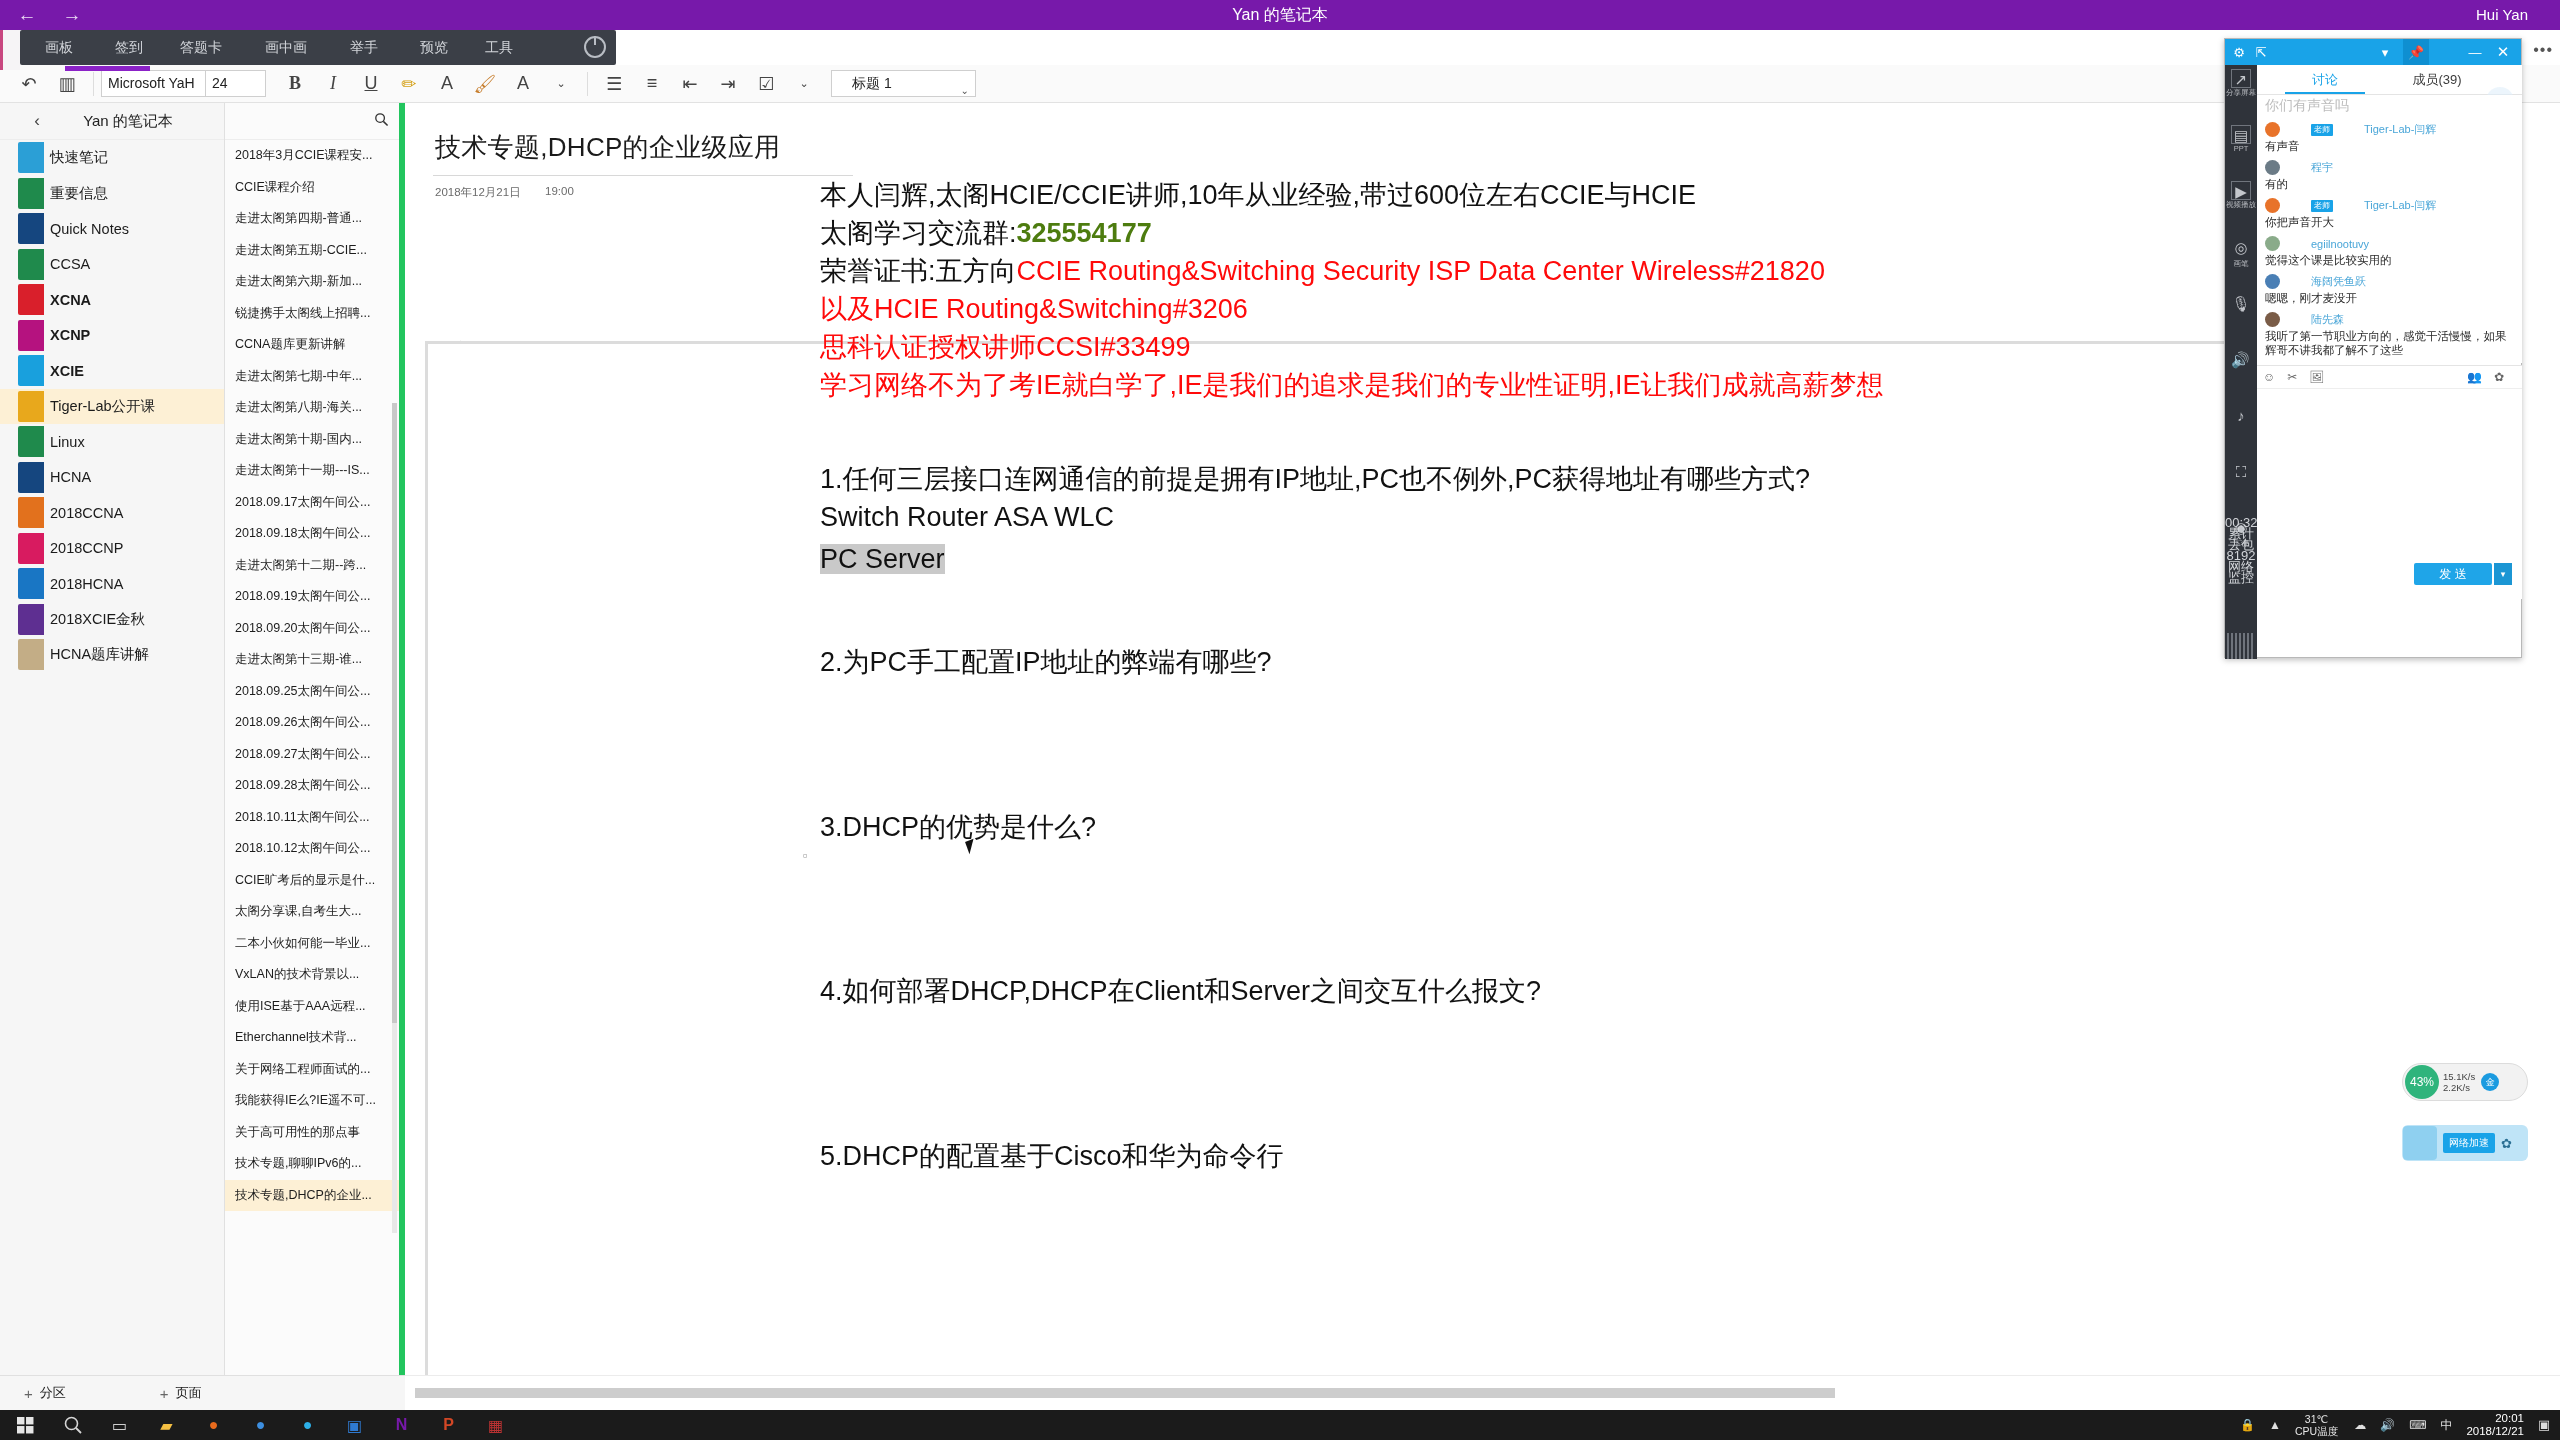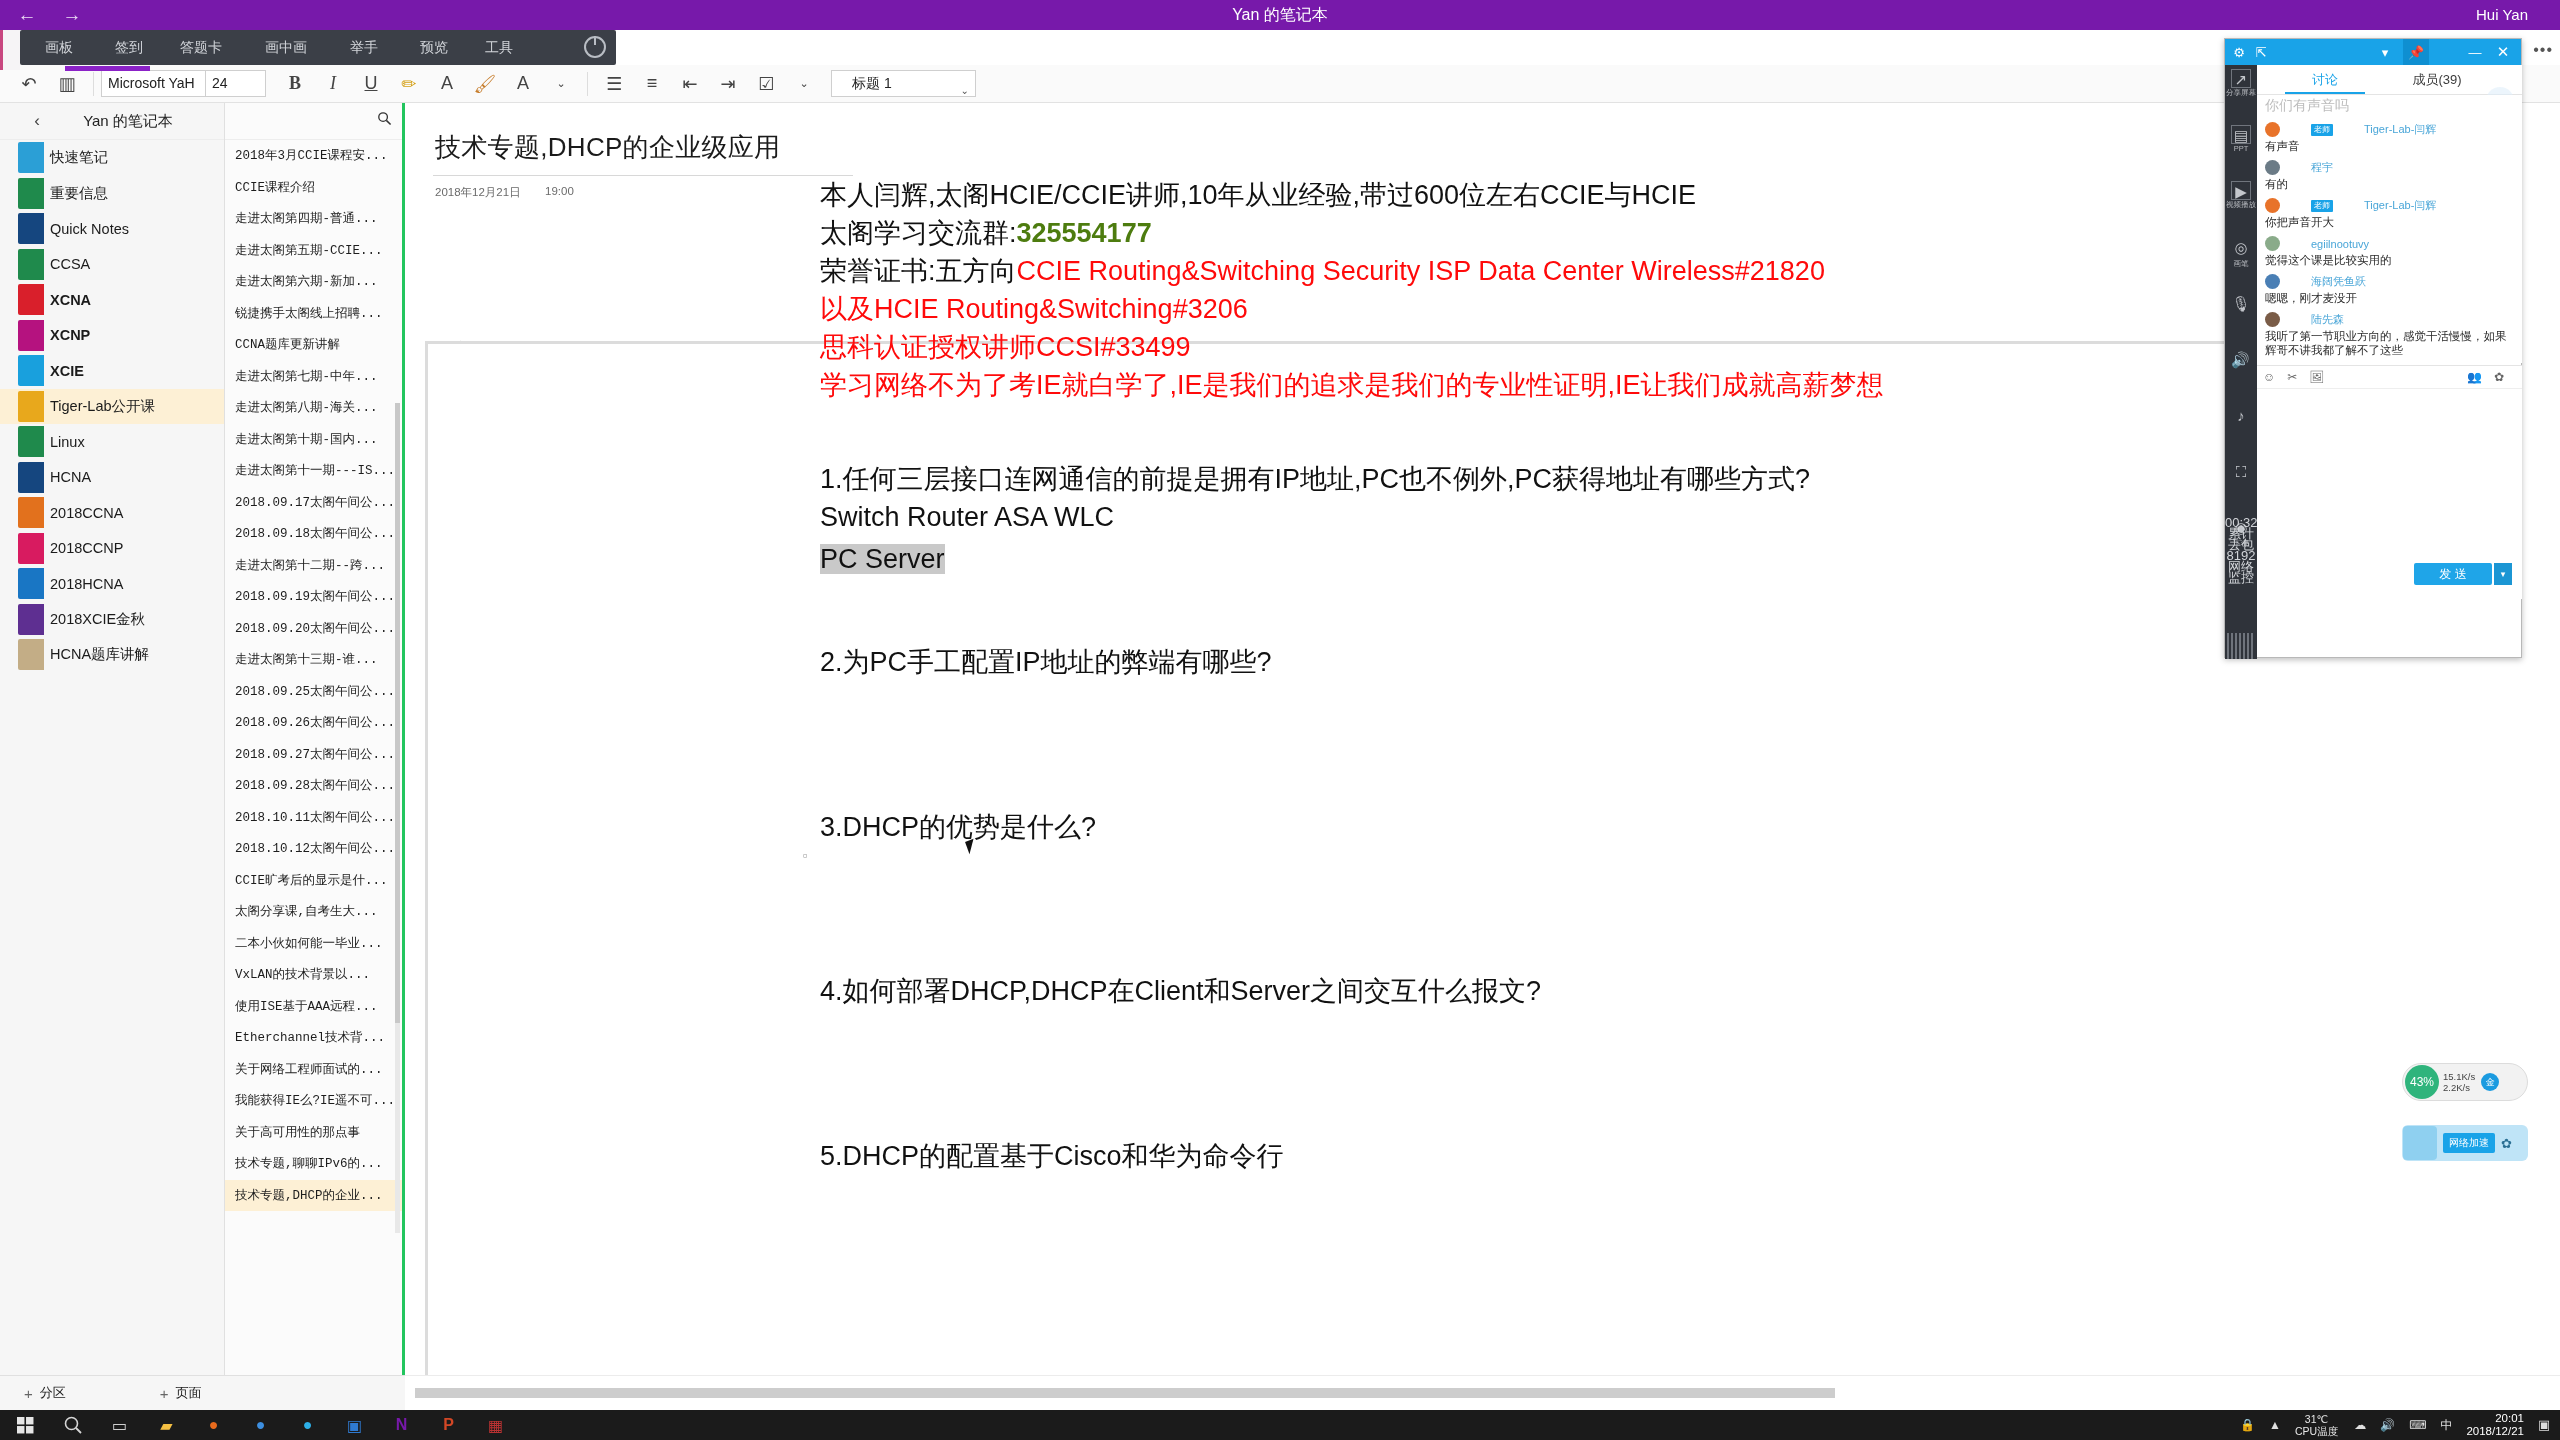--- a/index.html
+++ b/index.html
@@ -109,21 +109,21 @@
   }
   .section-row.selected{ background:#fdf0d5; }
   .section-row.bold{ font-weight:bold; }
   .section-row .tabcolor{
     position:absolute; left:18px; top:2px; width:26px; height:31px; border-radius:2px 0 0 2px;
   }
 
   
   #page-list{
     position:absolute; left:225px; top:103px; width:180px; bottom:65px;
-    background:#fbfbfb; border-right:3px solid #22c55e; overflow:hidden;font-family:Liberation Mono, monospace;
+    background:#fbfbfb; border-right:6px solid #22c55e; overflow:hidden;
   }
   #page-search-row{
     height:37px; display:flex; align-items:center; justify-content:flex-end;
     padding-right:10px; border-bottom:1px solid #ededed; background:#fbfbfb;
   }
   #page-search-icon{ font-size:15px; color:#333; cursor:pointer;}
   .page-row{
     height:31.5px; display:flex; align-items:center; padding-left:10px; padding-right:6px;
     font-size:12.5px; color:#1d1d1d; cursor:pointer;
     white-space:nowrap; overflow:hidden; text-overflow:ellipsis;

